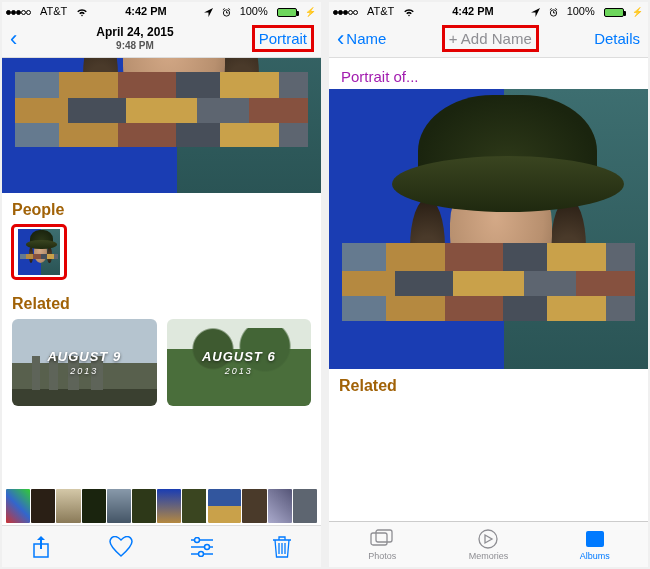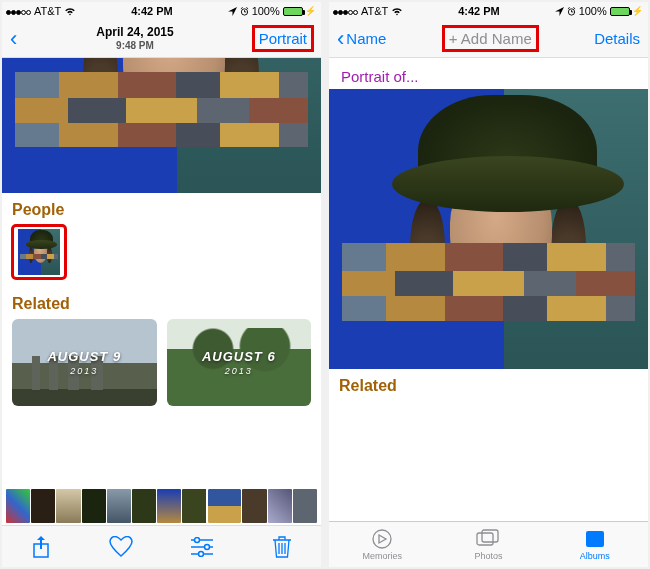--- a/index.html
+++ b/index.html
@@ -1,20 +1,20 @@
 <!DOCTYPE html>
 <html><head>
 <meta charset="utf-8">
 <style>
   * { margin: 0; padding: 0; box-sizing: border-box; font-family: -apple-system, "Helvetica Neue", Arial, sans-serif; }
   body { width: 650px; height: 569px; background: #f0f0f0; display: flex; gap: 8px; padding: 2px; }
   .phone { width: 320px; height: 565px; background: #fff; position: relative; overflow: hidden; display: flex; flex-direction: column; }
   
   .status { height: 18px; background: #f7f7f7; display: flex; align-items: center; justify-content: space-between; font-size: 11px; padding: 0 4px; color: #000; }
-  .status .left, .status .right { display: flex; align-items: center; gap: 3px; }
+  .status .left, .status .right { display: flex; align-items: flex-end; gap: 9px; }
   .status .center { font-weight: 600; }
   .dots span { display: inline-block; width: 5px; height: 5px; border-radius: 50%; border: 1px solid #000; }
   .dots span.f { background: #000; }
   .wifi { font-size: 10px; }
   .battery-icon { display: inline-flex; align-items: center; }
   .batt { display: inline-block; width: 20px; height: 9px; border: 1px solid #000; border-radius: 2px; position: relative; background: linear-gradient(90deg, #6dd65c 100%, transparent 0); }
   .batt::after { content: ""; position: absolute; right: -3px; top: 2px; width: 2px; height: 5px; background: #000; border-radius: 0 1px 1px 0; }
   .bolt { font-size: 9px; }
   
   .nav { height: 38px; background: #f7f7f7; border-bottom: 1px solid #ddd; display: flex; align-items: center; justify-content: space-between; padding: 0 8px; }
@@ -292,35 +292,35 @@
 
   <div class="section">
     <div class="sec-title">Related</div>
   </div>
 
   <div class="spacer"></div>
 
   <div class="tabbar">
     <div class="tab">
       <span class="tab-icon">
+        <svg width="24" height="20" viewBox="0 0 24 20">
+            <rect x="1" y="4" width="16" height="12" rx="2" fill="none" stroke="#8e8e93" stroke-width="1.3"></rect>
+            <rect x="6" y="1" width="16" height="12" rx="2" fill="none" stroke="#8e8e93" stroke-width="1.3"></rect>
+          </svg>
+      </span>
+      <span>Photos</span>
+    </div>
+    <div class="tab">
+      <span class="tab-icon">
         <svg width="24" height="22" viewBox="0 0 24 22">
             <circle cx="12" cy="11" r="9" fill="none" stroke="#8e8e93" stroke-width="1.3"></circle>
             <path d="M9 7 L16 11 L9 15 Z" fill="none" stroke="#8e8e93" stroke-width="1.3"></path>
           </svg>
       </span>
       <span>Memories</span>
-    </div>
-    <div class="tab">
-      <span class="tab-icon">
-        <svg width="24" height="20" viewBox="0 0 24 20">
-            <rect x="1" y="4" width="16" height="12" rx="2" fill="none" stroke="#8e8e93" stroke-width="1.3"></rect>
-            <rect x="6" y="1" width="16" height="12" rx="2" fill="none" stroke="#8e8e93" stroke-width="1.3"></rect>
-          </svg>
-      </span>
-      <span>Photos</span>
     </div>
     <div class="tab active">
       <span class="tab-icon">
         <svg width="24" height="20" viewBox="0 0 24 20">
             <rect x="3" y="2" width="18" height="16" rx="2" fill="#007aff"></rect>
           </svg>
       </span>
       <span>Albums</span>
     </div>
   </div>

